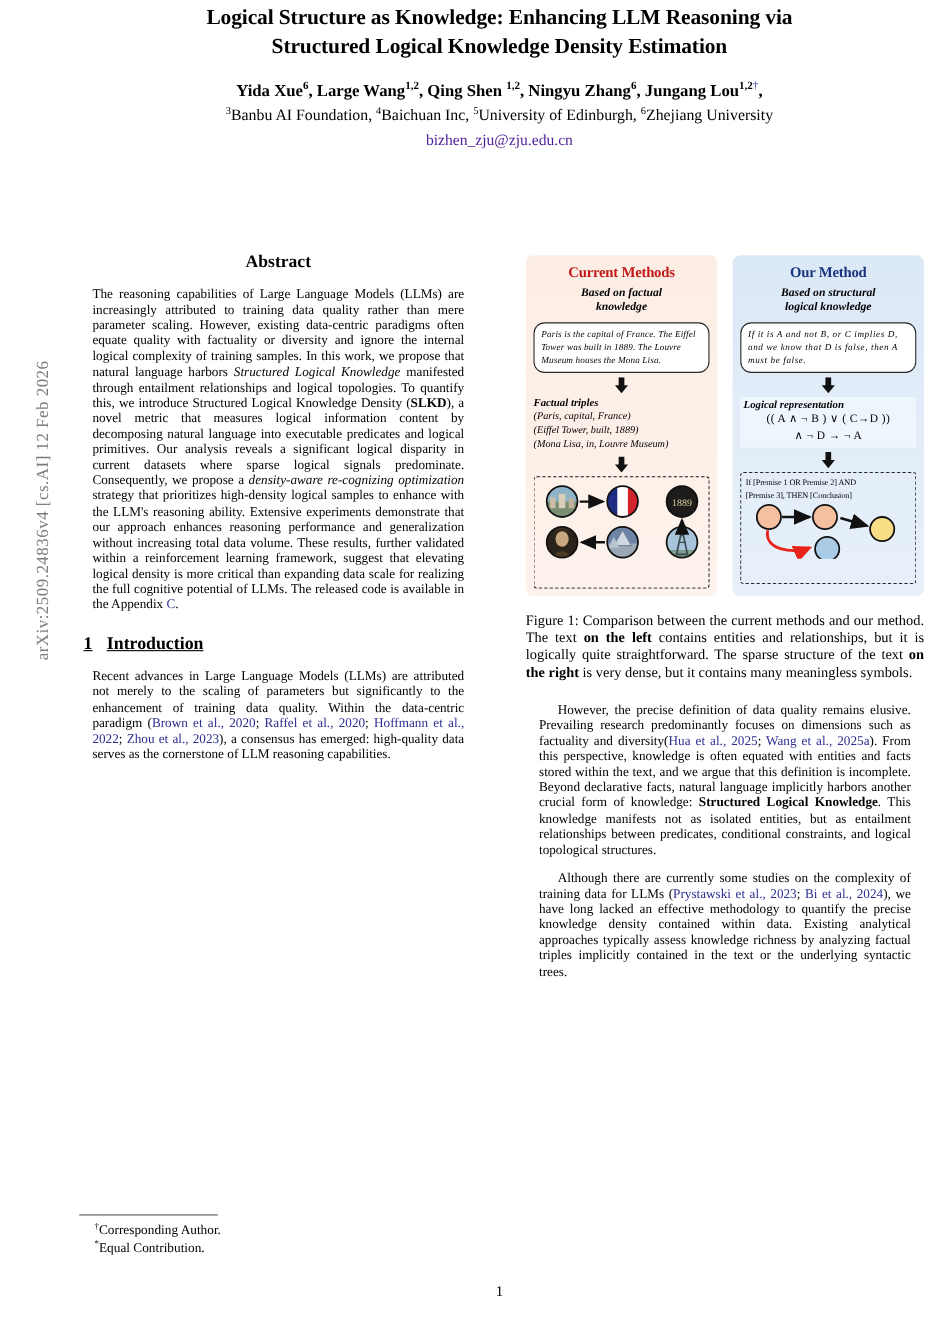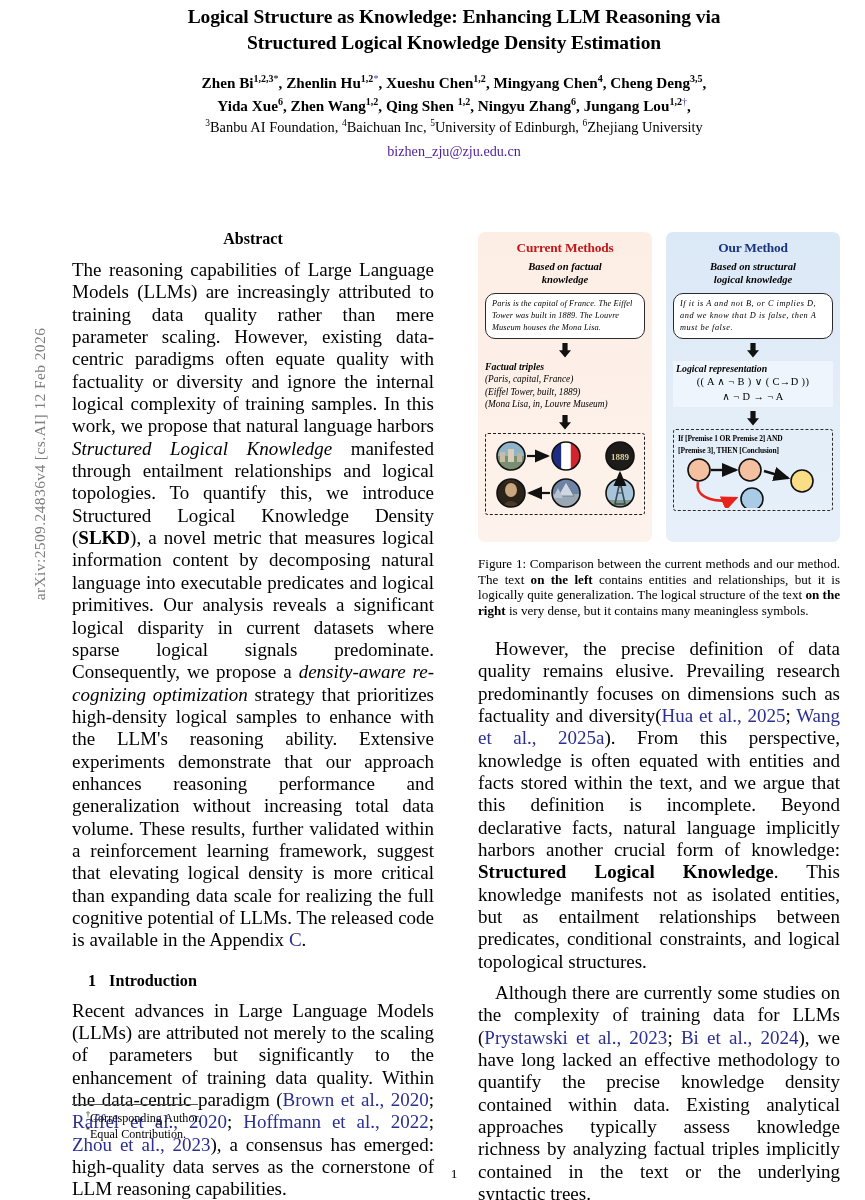--- a/index.html
+++ b/index.html
@@ -97,38 +97,39 @@
   #col-left  { left: 4px; }
   #col-right { left: 410px; }
 
   #abstract-heading {
     text-align: center;
     font-size: 16px;
     font-weight: bold;
     margin: 34px 0 11px 0;
   }
   p.body {
-    margin: 0;
-    font-size: 19px;
+    margin: 12px;
+    font-size: 12px;
     line-height: 1.176;
     text-align: justify;
     text-justify: inter-word;
     hyphens: none;
   }
   p.body + p.body { margin-top: 9px; }
   p.indent { text-indent: 17px; }
   .cite { color: #2b2f8f; }
   .bf { font-weight: bold; }
   .it { font-style: italic; }
 
   
   h2.section {
     font-size: 16.2px;
     font-weight: bold;
-    margin: 20px 0 9px 16px;
+    margin: 20px 0 9px 4px;
+    text-decoration: underline;
   }
   h2.section .num { margin-right: 13px; }
 
   
   #footnote-block {
     position: absolute;
     left: 4px;
     top: 1104px;
     width: 362px;
   }
@@ -237,24 +238,23 @@
     font-size: 10.4px;
     line-height: 1.42;
     letter-spacing: 0.4px;
   }
 
   .dashed-box {
     border: 1.6px dashed #1b1b1b;
     border-radius: 3px;
     padding: 4px;
     background: transparent;
-    height: 82px;
+    height: 102px;
     box-sizing: border-box;
     position: relative;
-    font-weight: bold;
   }
   #dashed-right { border-color: #2a2a2a; }
   .premise-text {
     font-size: 7.5px;
     line-height: 1.33;
     margin-bottom: 2px;
     letter-spacing: -0.1px;
   }
 
   .graph-svg { display: block; }
@@ -275,23 +275,22 @@
 <div id="page">
 
   <div id="title-block">
     <div id="paper-title">
       <span class="tl">Logical Structure as Knowledge: Enhancing LLM Reasoning via</span>
       <span class="tl">Structured Logical Knowledge Density Estimation</span>
     </div>
   </div>
 
   <div id="authors-block">
-    <span class="author-line"><span>Zhen Bi</span><sup>1,2,3</sup><sup class="star">*</sup><span>, Zhenlin Hu</span><sup>1,2</sup><sup class="star blue-star">*</sup><span>, Xueshu Chen</span><sup>1,2</sup><span>, Mingyang Chen</span><sup>4</sup><span>, Cheng Deng</span><sup>3,5</sup><span>,</span></span>
-
-    <span class="author-line"><span>Yida Xue</span><sup>6</sup><span>, Zhen Wang</span><sup>1,2</sup><span>, Qing Shen </span><sup>1,2</sup><span>, Ningyu Zhang</span><sup>6</sup><span>, Jungang Lou</span><sup>1,2</sup><sup class="star blue-star">†</sup><span>,</span></span>
+
+    <span class="author-line"><span>Yida Xue</span><sup>6</sup><span>, Large Wang</span><sup>1,2</sup><span>, Qing Shen </span><sup>1,2</sup><span>, Ningyu Zhang</span><sup>6</sup><span>, Jungang Lou</span><sup>1,2</sup><sup class="star blue-star">†</sup><span>,</span></span>
 
 
     <span class="affil-line"><sup>3</sup><span>Banbu AI Foundation, </span><sup>4</sup><span>Baichuan Inc, </span><sup>5</sup><span>University of Edinburgh, </span><sup>6</sup><span>Zhejiang University</span></span>
 
     <span id="email-line">bizhen_zju@zju.edu.cn</span>
   </div>
 
   <div id="columns">
 
     <div class="col" id="col-left">
@@ -463,21 +462,21 @@
                 <circle cx="21" cy="12" r="11" fill="#f4c0a0" stroke="#111" stroke-width="1.6"></circle>
                 <circle cx="72" cy="12" r="11" fill="#f4c0a0" stroke="#111" stroke-width="1.6"></circle>
                 <circle cx="124" cy="23" r="11" fill="#fade86" stroke="#111" stroke-width="1.6"></circle>
                 <circle cx="74" cy="41" r="11" fill="#a9cbe6" stroke="#111" stroke-width="1.6"></circle>
               </svg>
             </div>
           </div>
 
         </div>
 
-        <div id="figure-caption"><span>Figure 1: Comparison between the current methods and our method. The text </span><span class="bf">on the left</span><span> contains entities and relationships, but it is logically quite generalization. The logical structure of the text </span><span class="bf">on the right</span><span> is very dense, but it contains many meaningless symbols.</span></div>
+        <div id="figure-caption"><span>Figure 1: Comparison between the current methods and our method. The text </span><span class="bf">on the left</span><span> contains entities and relationships, but it is logically quite straightforward. The sparse structure of the text </span><span class="bf">on the right</span><span> is very dense, but it contains many meaningless symbols.</span></div>
       </div>
 
       <p class="body indent" style="margin-top:19px"><span>However, the precise definition of data quality remains elusive. Prevailing research predominantly focuses on dimensions such as factuality and diversity(</span><span class="cite">Hua et al., 2025</span><span>; </span><span class="cite">Wang et al., 2025a</span><span>). From this perspective, knowledge is often equated with entities and facts stored within the text, and we argue that this definition is incomplete. Beyond declarative facts, natural language implicitly harbors another crucial form of knowledge: </span><span class="bf">Structured Logical Knowledge</span><span>. This knowledge manifests not as isolated entities, but as entailment relationships between predicates, conditional constraints, and logical topological structures.</span></p>
 
       <p class="body indent"><span>Although there are currently some studies on the complexity of training data for LLMs (</span><span class="cite">Prystawski et al., 2023</span><span>; </span><span class="cite">Bi et al., 2024</span><span>), we have long lacked an effective methodology to quantify the precise knowledge density contained within data. Existing analytical approaches typically assess knowledge richness by analyzing factual triples implicitly contained in the text or the underlying syntactic trees.</span></p>
 
     </div>
   </div>
 
   <div id="footnote-block">

